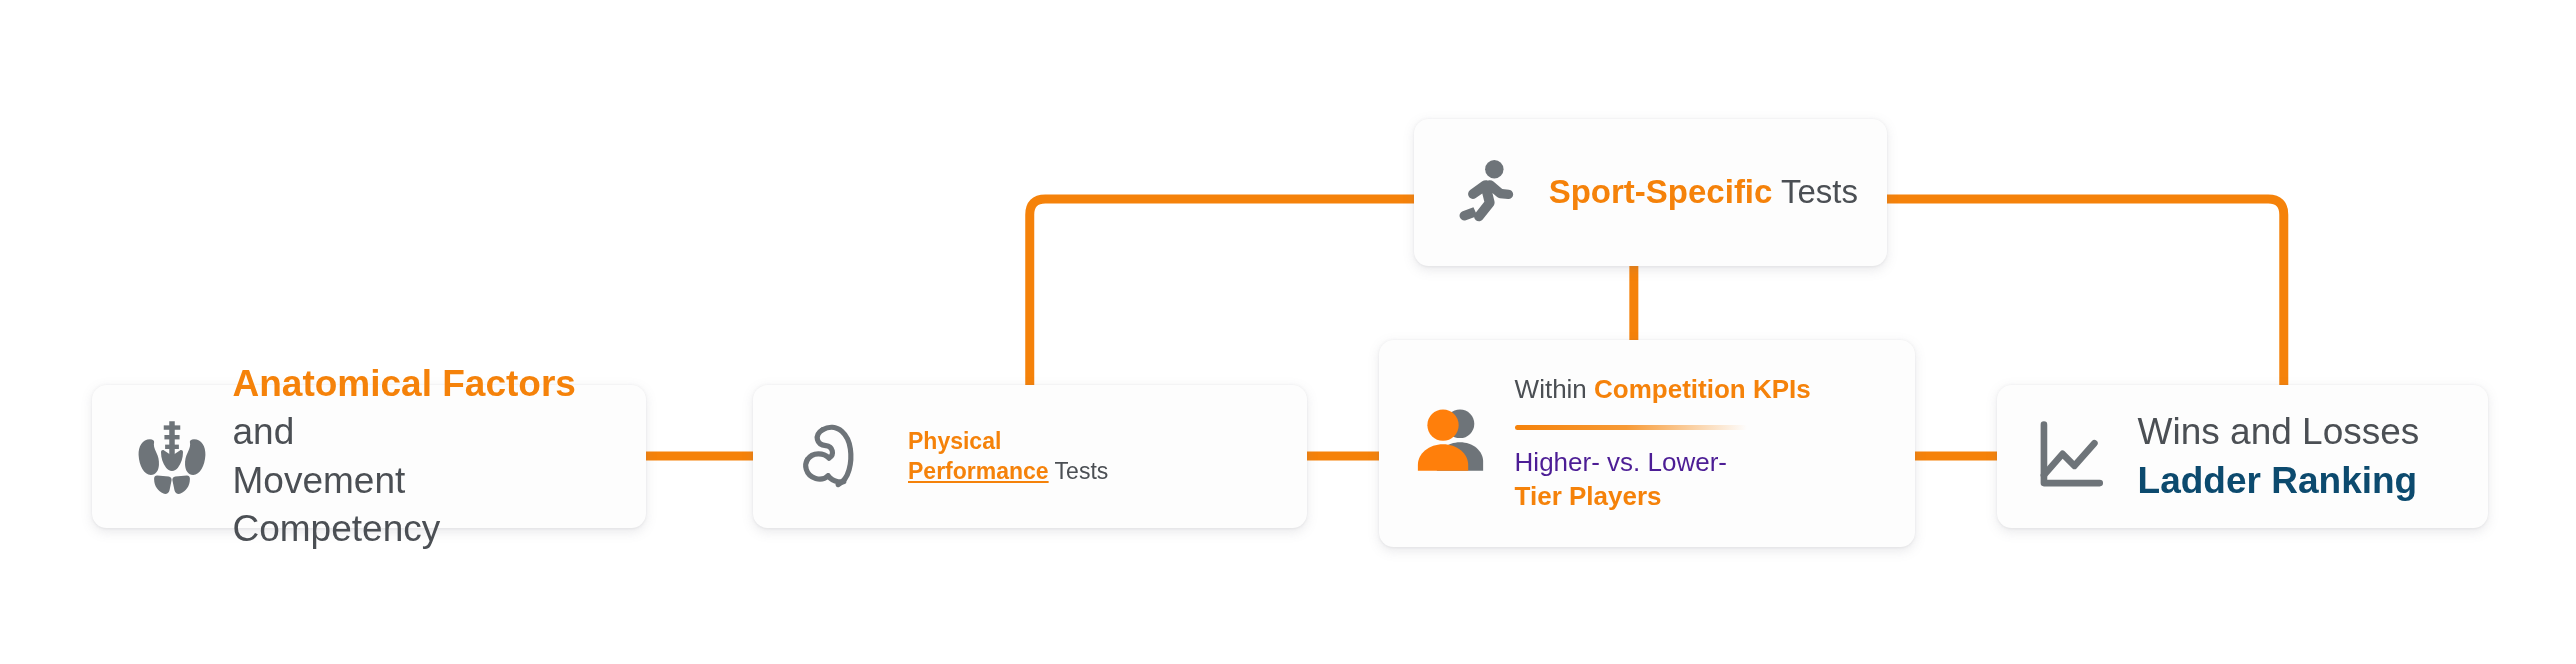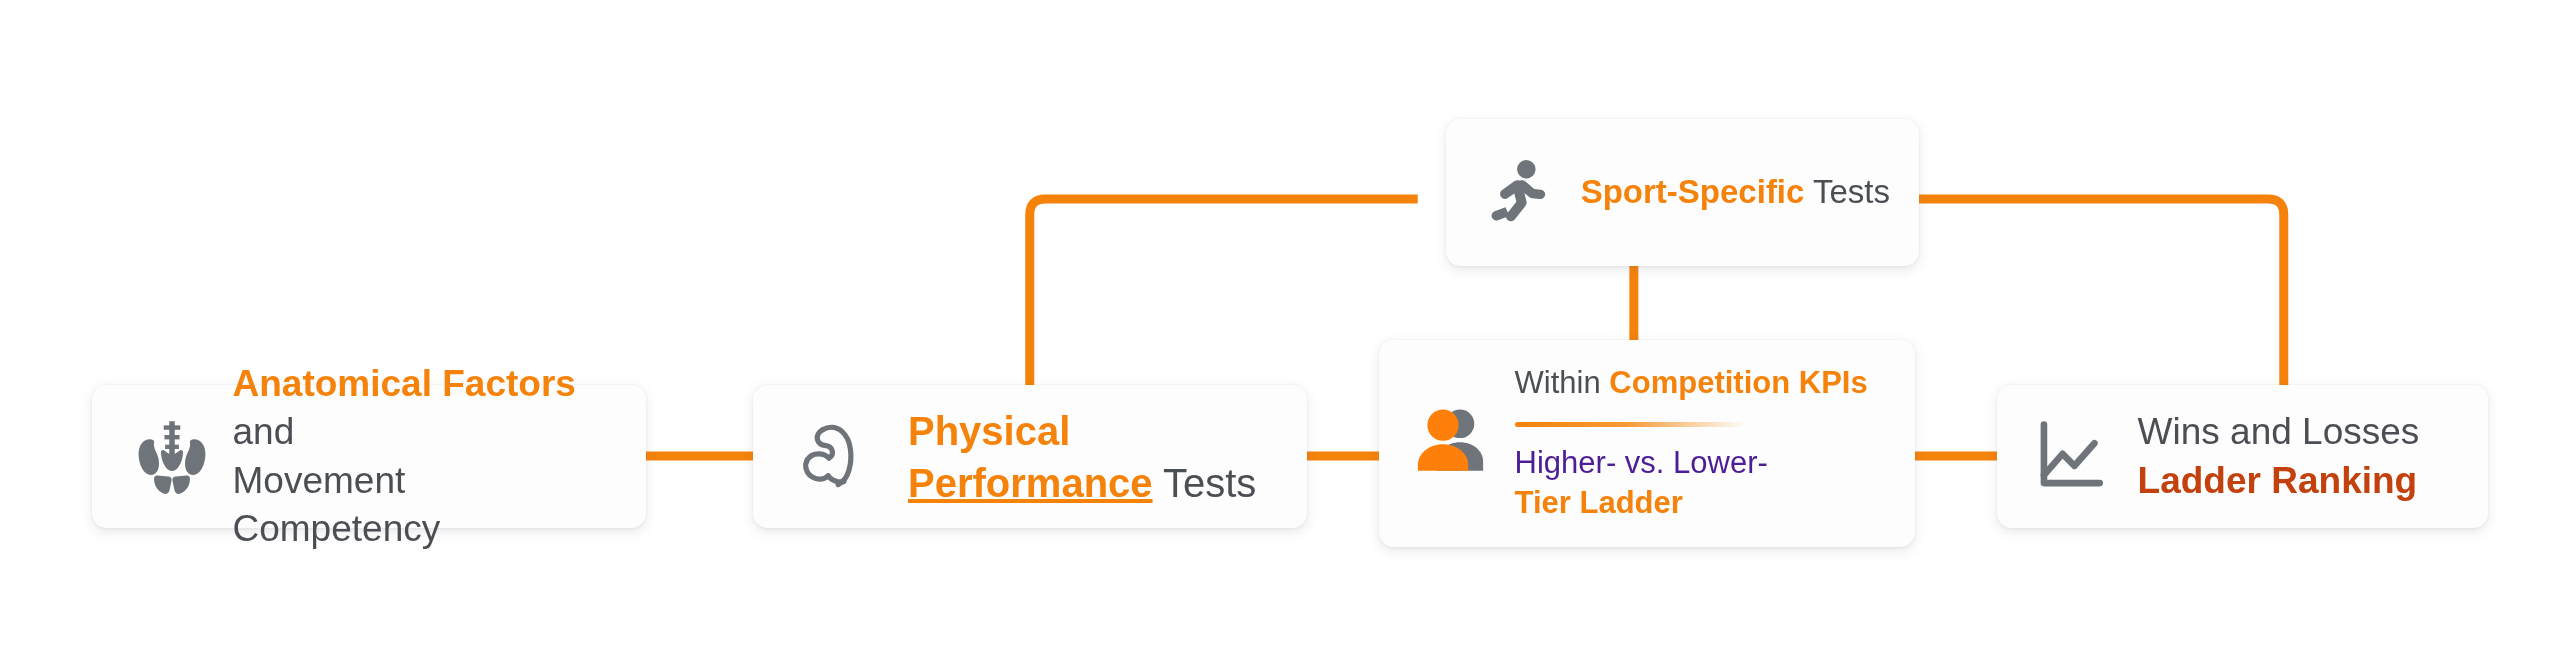--- a/index.html
+++ b/index.html
@@ -37,37 +37,37 @@
   .or{color:#F5820A;font-weight:bold;}
   .gy{color:#4b4f54;font-weight:normal;}
 
   
   #card-anatomical{left:92px;top:385px;width:554px;height:143px;padding:0 28px 0 26px;}
   #card-anatomical .ico{width:108px;}
   #card-anatomical .txt{font-size:37px;padding-left:6.5px;}
 
   #card-physical{left:753px;top:385px;width:554px;height:143px;padding:0 28px 0 31px;}
   #card-physical .ico{width:106px;}
-  #card-physical .txt{font-size:40px;padding-left:18px;}
+  #card-physical .txt{font-size:23px;padding-left:18px;}
 
   #card-kpi{left:1379px;top:340px;width:536px;height:207px;padding:0 18px 0 19.6px;}
   #card-kpi .ico{width:103px;}
-  #card-kpi .txt{font-size:31px;padding-left:13px;}
+  #card-kpi .txt{font-size:26px;padding-left:13px;}
   #card-kpi .kpi-top{white-space:nowrap;}
   #card-kpi .divider{
     height:4.9px;width:232px;margin:18px 0 16.4px 0;border-radius:2.5px;
     background:linear-gradient(to right,#F5820A 0%,#F79A36 48%,rgba(247,154,54,0) 100%);
   }
   #card-kpi .kpi-bot{line-height:1.30;}
 
   #card-wins{left:1997px;top:385px;width:491px;height:143px;padding:0 23px 0 24.6px;}
   #card-wins .ico{width:98px;}
   #card-wins .txt{font-size:37px;padding-left:18px;}
 
-  #card-sport{left:1446px;top:119px;width:473px;height:147px;padding:0 19.6px 0 23px;}
+  #card-sport{left:1414px;top:119px;width:473px;height:147px;padding:0 19.6px 0 23px;}
   #card-sport .ico{width:97px;}
   #card-sport .txt{font-size:33px;padding-left:14.7px;white-space:nowrap;}
 </style>
 </head>
 <body style="background: rgb(255, 255, 255);">
 
 <div id="stage">
 
   <svg id="wires" viewBox="0 0 3147 812">
     <g fill="none" stroke="#F5820A" stroke-width="11" stroke-linecap="butt">
@@ -144,34 +144,34 @@
           <circle cx="26.5" cy="18.5" r="11.5" fill="#FF7F0B"></circle>
           <path d="M26.5 32.5C16.3 32.5 8 39.3 8 47.7V52h37v-4.3c0-8.4-8.3-15.2-18.5-15.2z" fill="#FF7F0B"></path>
         </g>
       </svg>
     </div>
     <div class="txt">
       <div class="kpi-top"><span class="gy" style="color: rgb(75, 79, 84);">Within </span><span class="or" style="color: rgb(245, 130, 10);">Competition KPIs</span></div>
       <div class="divider"></div>
       <div class="kpi-bot">
         <div><span class="gy" style="color: #4c1d95;">Higher- vs. Lower-</span></div>
-        <div><span class="or" style="color: rgb(245, 130, 10);">Tier Ladder</span></div>
+        <div><span class="or" style="color: rgb(245, 130, 10);">Tier Players</span></div>
       </div>
     </div>
   </div>
 
   <div class="card" id="card-wins" style="background: rgb(253, 253, 253);">
     <div class="ico">
       <svg width="85" height="85" viewBox="0 0 64 64" aria-hidden="true">
         <g fill="none" stroke="#6e7479" stroke-width="5" stroke-linecap="round" stroke-linejoin="round">
           <path d="M12 8 L12 52 L54 52"></path>
           <path d="M12 46 L26 30 L35 39 L50 22"></path>
         </g>
       </svg>
     </div>
     <div class="txt">
       <div><span class="gy" style="color: rgb(75, 79, 84);">Wins and Losses</span></div>
-      <div><span class="or" style="color: #c2410c;">Ladder Ranking</span></div>
+      <div><span class="or" style="color: #0c4a6e;">Ladder Ranking</span></div>
     </div>
   </div>
 
 </div>
 
 
 </body></html>

